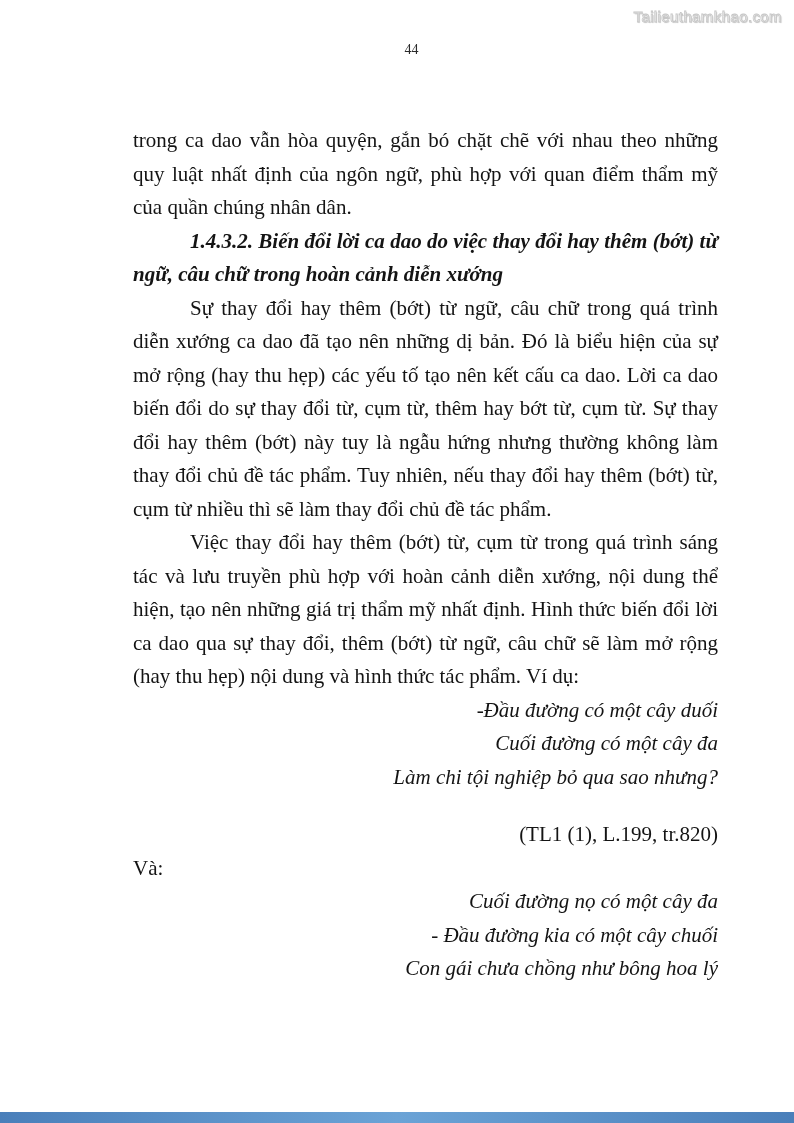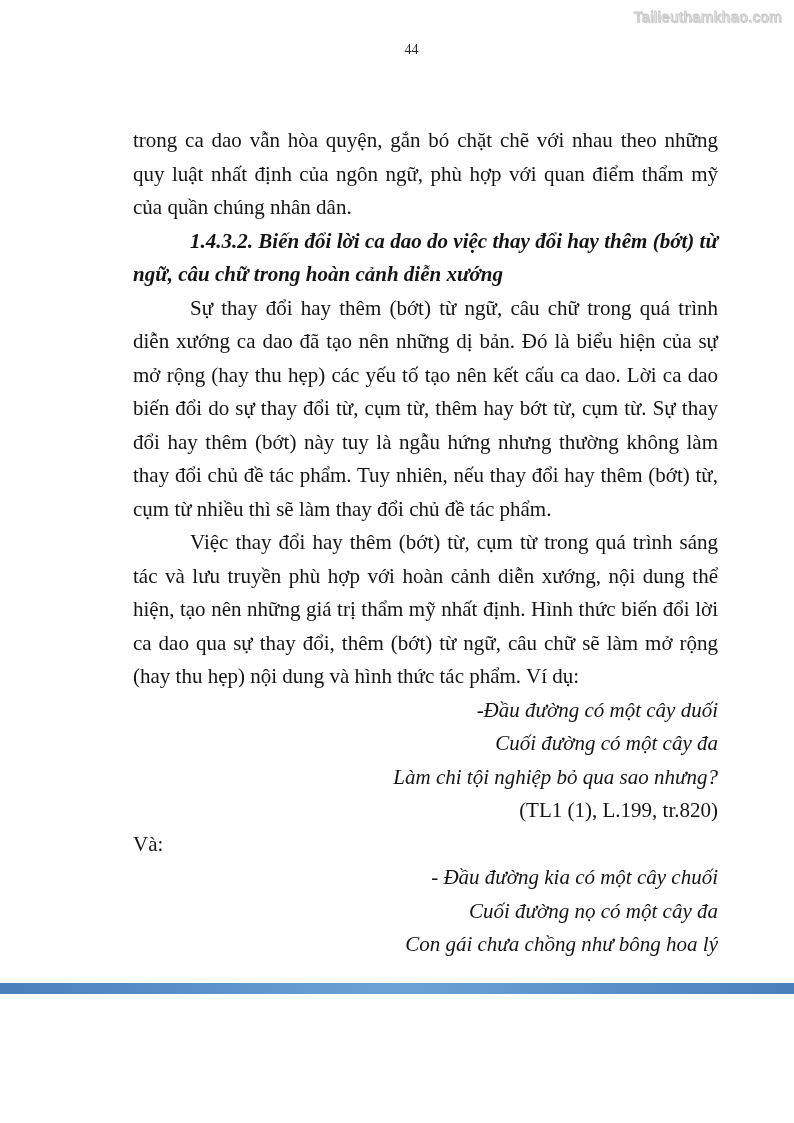--- a/index.html
+++ b/index.html
@@ -3,21 +3,21 @@
 <meta charset="utf-8">
 <style>
   html, body {
     margin: 0;
     padding: 0;
     background: #ffffff;
   }
   .page {
     position: relative;
     width: 794px;
-    height: 994px;
+    height: 1123px;
     background: #ffffff;
     overflow: hidden;
     font-family: "Liberation Serif", serif;
     color: #141414;
   }
   .watermark {
     position: absolute;
     top: 8px;
     right: 12px;
     font-family: "Liberation Sans", sans-serif;
@@ -51,21 +51,21 @@
   .heading {
     font-weight: bold;
     font-style: italic;
     text-indent: 57px;
   }
   .verse-wrap {
     margin-left: 60px;
     text-align: right;
     font-style: italic;
   }
-  .verse-wrap .citation { font-style: normal; }
+  .verse-wrap .citation { font-style: normal; margin-top: 24px; }
   .connector {
     text-align: left;
     text-indent: 0;
     font-style: normal;
   }
   .footer-bar {
     position: absolute;
     bottom: 0;
     left: 0;
     width: 100%;
@@ -95,22 +95,22 @@
     <div class="verse-wrap">
       <p>-Đầu đường có một cây duối</p>
       <p>Cuối đường có một cây đa</p>
       <p>Làm chi tội nghiệp bỏ qua sao nhưng?</p>
       <p class="citation">(TL1 (1), L.199, tr.820)</p>
     </div>
 
     <p class="connector">Và:</p>
 
     <div class="verse-wrap">
+      <p>Cuối đường nọ có một cây đa</p>
       <p>- Đầu đường kia có một cây chuối</p>
-      <p>Cuối đường nọ có một cây đa</p>
       <p>Con gái chưa chồng như bông hoa lý</p>
     </div>
 
   </div>
 
   <div class="footer-bar"></div>
 
 </div>
 
 </body></html>

